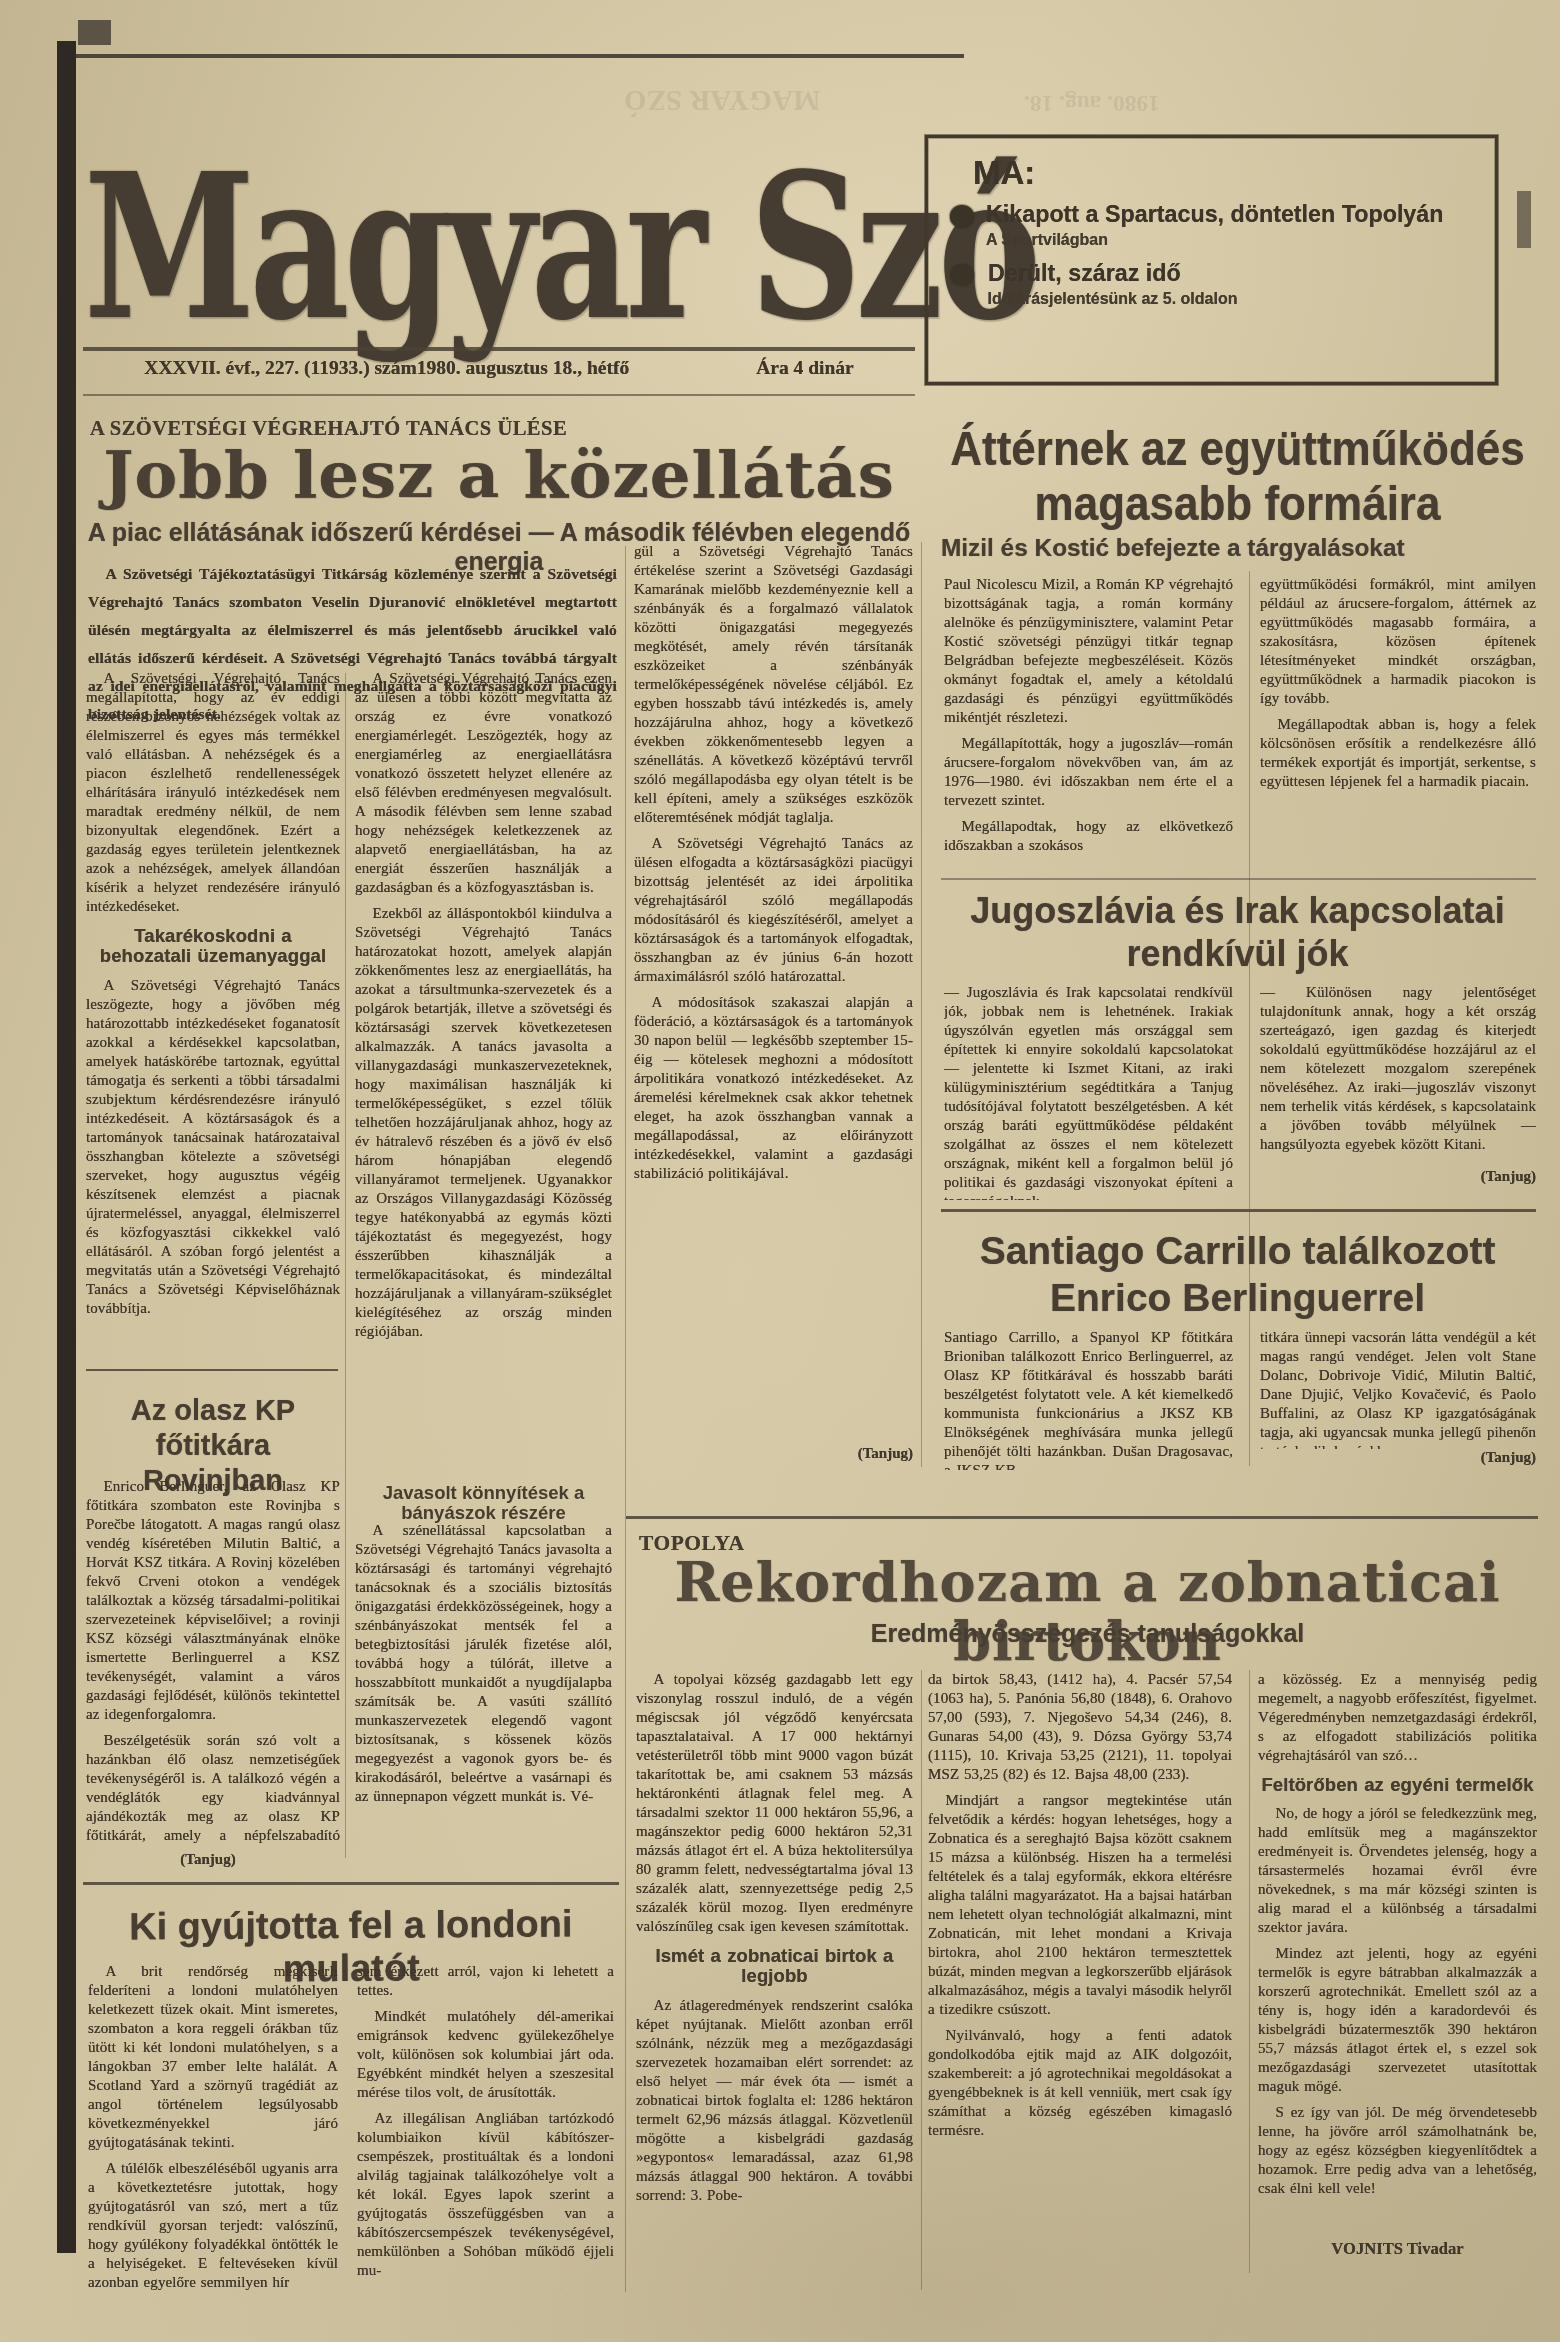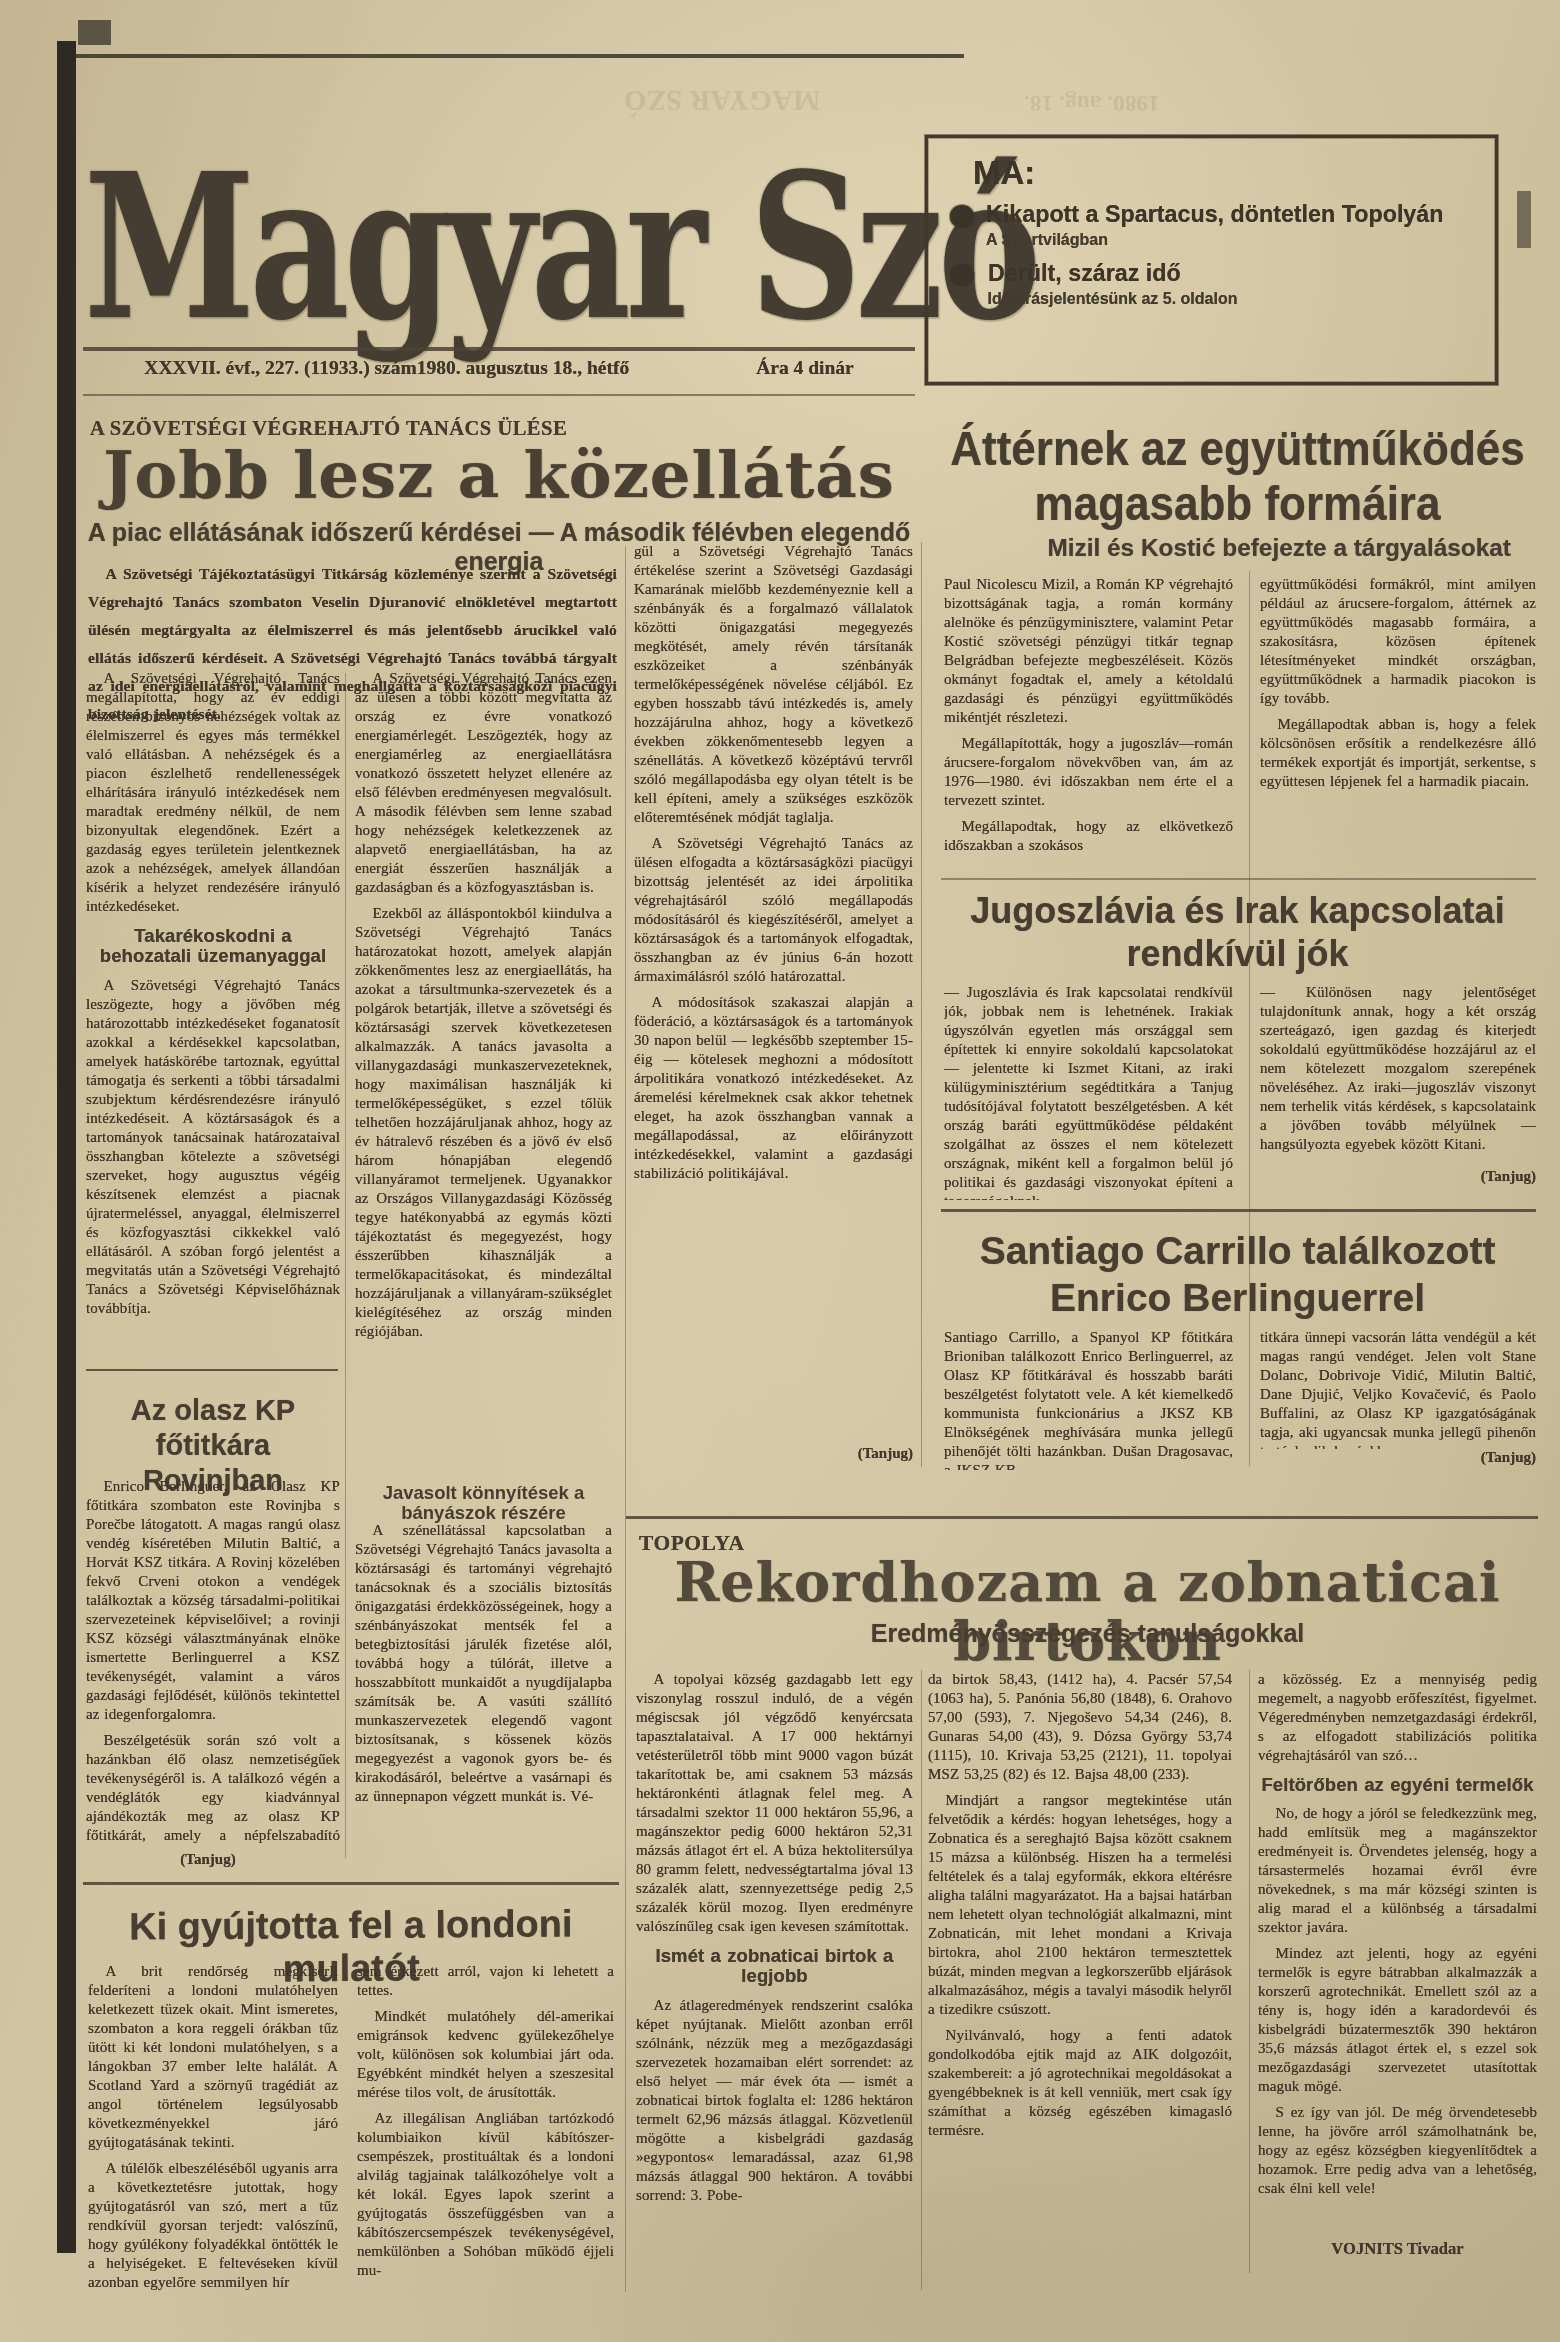--- a/index.html
+++ b/index.html
@@ -112,21 +112,21 @@
   <div class="abs body-text ink" style="left:86px;top:1477px;width:254px;height:371px;">
     <p>Enrico Berlinguer, az Olasz KP főtitkára szombaton este Rovinjba s Porečbe látogatott. A magas rangú olasz vendég kíséretében Milutin Baltić, a Horvát KSZ titkára. A Rovinj közelében fekvő Crveni otokon a vendégek találkoztak a község társadalmi-politikai szervezeteinek képviselőivel; a rovinji KSZ községi választmányának elnöke ismertette Berlinguerrel a KSZ tevékenységét, valamint a város gazdasági fejlődését, különös tekintettel az idegenforgalomra.</p>
     <p>Beszélgetésük során szó volt a hazánkban élő olasz nemzetiségűek tevékenységéről is. A találkozó végén a vendéglátók egy kiadvánnyal ajándékozták meg az olasz KP főtitkárát, amely a népfelszabadító háborúban való részvételről szól.</p>
   </div>
   <div class="abs signoff ink" style="left:86px;top:1851px;width:244px;text-align:center;">(Tanjug)</div>
 
   <div class="abs headline-sans" style="left:941px;top:421px;width:593px;text-align:center;font-size:44px;line-height:51px;transform:scaleY(1.08);transform-origin:top;">
     <div>Áttérnek az együttműködés</div>
     <div>magasabb formáira</div>
   </div>
-  <div class="abs headline-sans" style="left:918px;top:534px;width:593px;text-align:right;font-size:24.4px;">Mizil és Kostić befejezte a tárgyalásokat</div>
+  <div class="abs headline-sans" style="left:941px;top:534px;width:593px;text-align:left;font-size:24.4px;">Mizil és Kostić befejezte a tárgyalásokat</div>
   <div class="abs body-text ink" style="left:944px;top:575px;width:289px;height:302px;">
     <p class="noind">Paul Nicolescu Mizil, a Román KP végrehajtó bizottságának tagja, a román kormány alelnöke és pénzügyminisztere, valamint Petar Kostić szövetségi pénzügyi titkár tegnap Belgrádban befejezte megbeszéléseit. Közös okmányt fogadtak el, amely a kétoldalú gazdasági és pénzügyi együttműködés mikéntjét részletezi.</p>
     <p>Megállapították, hogy a jugoszláv—román árucsere-forgalom növekvőben van, ám az 1976—1980. évi időszakban nem érte el a tervezett szintet.</p>
     <p>Megállapodtak, hogy az elkövetkező időszakban a szokásos</p>
   </div>
   <div class="abs body-text ink" style="left:1260px;top:575px;width:276px;height:302px;">
     <p class="noind">együttműködési formákról, mint amilyen például az árucsere-forgalom, áttérnek az együttműködés magasabb formáira, a szakosításra, közösen építenek létesítményeket mindkét országban, együttműködnek a harmadik piacokon is így tovább.</p>
     <p>Megállapodtak abban is, hogy a felek kölcsönösen erősítik a rendelkezésre álló termékek exportját és importját, serkentse, s együttesen lépjenek fel a harmadik piacain.</p>
   </div>
 
@@ -168,21 +168,21 @@
   </div>
   <div class="abs body-text ink" style="left:928px;top:1670px;width:304px;height:620px;">
     <p class="noind">da birtok 58,43, (1412 ha), 4. Pacsér 57,54 (1063 ha), 5. Panónia 56,80 (1848), 6. Orahovo 57,00 (593), 7. Njegoševo 54,34 (246), 8. Gunaras 54,00 (43), 9. Dózsa György 53,74 (1115), 10. Krivaja 53,25 (2121), 11. topolyai MSZ 53,25 (82) és 12. Bajsa 48,00 (233).</p>
     <p>Mindjárt a rangsor megtekintése után felvetődik a kérdés: hogyan lehetséges, hogy a Zobnatica és a sereghajtó Bajsa között csaknem 15 mázsa a különbség. Hiszen ha a termelési feltételek és a talaj egyformák, ekkora eltérésre aligha találni magyarázatot. Ha a bajsai határban nem lehetett olyan technológiát alkalmazni, mint Zobnaticán, mit lehet mondani a Krivaja birtokra, ahol 2100 hektáron termesztettek búzát, minden megvan a legkorszerűbb eljárások alkalmazásához, mégis a tavalyi második helyről a tizedikre csúszott.</p>
     <p>Nyilvánvaló, hogy a fenti adatok gondolkodóba ejtik majd az AIK dolgozóit, szakembereit: a jó agrotechnikai megoldásokat a gyengébbeknek is át kell venniük, mert csak így számíthat a község egészében kimagasló termésre.</p>
   </div>
   <div class="abs body-text ink" style="left:1258px;top:1670px;width:279px;height:566px;">
     <p class="noind">a közösség. Ez a mennyiség pedig megemelt, a nagyobb erőfeszítést, figyelmet. Végeredményben nemzetgazdasági érdekről, s az elfogadott stabilizációs politika végrehajtásáról van szó…</p>
     <div class="colsub">Feltörőben az egyéni termelők</div>
     <p>No, de hogy a jóról se feledkezzünk meg, hadd említsük meg a magánszektor eredményeit is. Örvendetes jelenség, hogy a társastermelés hozamai évről évre növekednek, s ma már községi szinten is alig marad el a különbség a társadalmi szektor javára.</p>
-    <p>Mindez azt jelenti, hogy az egyéni termelők is egyre bátrabban alkalmazzák a korszerű agrotechnikát. Emellett szól az a tény is, hogy idén a karadordevói és kisbelgrádi búzatermesztők 390 hektáron 35,6 mázsás átlagot értek el, s ezzel sok mezőgazdasági szervezetet utasítottak maguk mögé.</p>
+    <p>Mindez azt jelenti, hogy az egyéni termelők is egyre bátrabban alkalmazzák a korszerű agrotechnikát. Emellett szól az a tény is, hogy idén a karadordevói és kisbelgrádi búzatermesztők 390 hektáron 55,7 mázsás átlagot értek el, s ezzel sok mezőgazdasági szervezetet utasítottak maguk mögé.</p>
     <p>S ez így van jól. De még örvendetesebb lenne, ha jövőre arról számolhatnánk be, hogy az egész községben kiegyenlítődtek a hozamok. Erre pedig adva van a lehetőség, csak élni kell vele!</p>
   </div>
   <div class="abs signoff ink" style="left:1258px;top:2239px;width:279px;text-align:center;font-size:16.6px;">VOJNITS Tivadar</div>
 
   <div class="abs rule-h" style="left:83px;top:1882px;width:536px;height:2.9px;"></div>
   <div class="abs headline-sans" style="left:83px;top:1904px;width:536px;text-align:center;font-size:38px;line-height:43px;transform:rotate(-.4deg);">Ki gyújtotta fel a londoni mulatót</div>
   <div class="abs body-text ink" style="left:88px;top:1962px;width:250px;height:328px;">
     <p>A brit rendőrség megkísérli felderíteni a londoni mulatóhelyen keletkezett tüzek okait. Mint ismeretes, szombaton a kora reggeli órákban tűz ütött ki két londoni mulatóhelyen, s a lángokban 37 ember lelte halálát. A Scotland Yard a szörnyű tragédiát az angol történelem legsúlyosabb következményekkel járó gyújtogatásának tekinti.</p>
     <p>A túlélők elbeszéléséből ugyanis arra a következtetésre jutottak, hogy gyújtogatásról van szó, mert a tűz rendkívül gyorsan terjedt: valószínű, hogy gyúlékony folyadékkal öntötték le a helyiségeket. E feltevéseken kívül azonban egyelőre semmilyen hír</p>
   </div>

